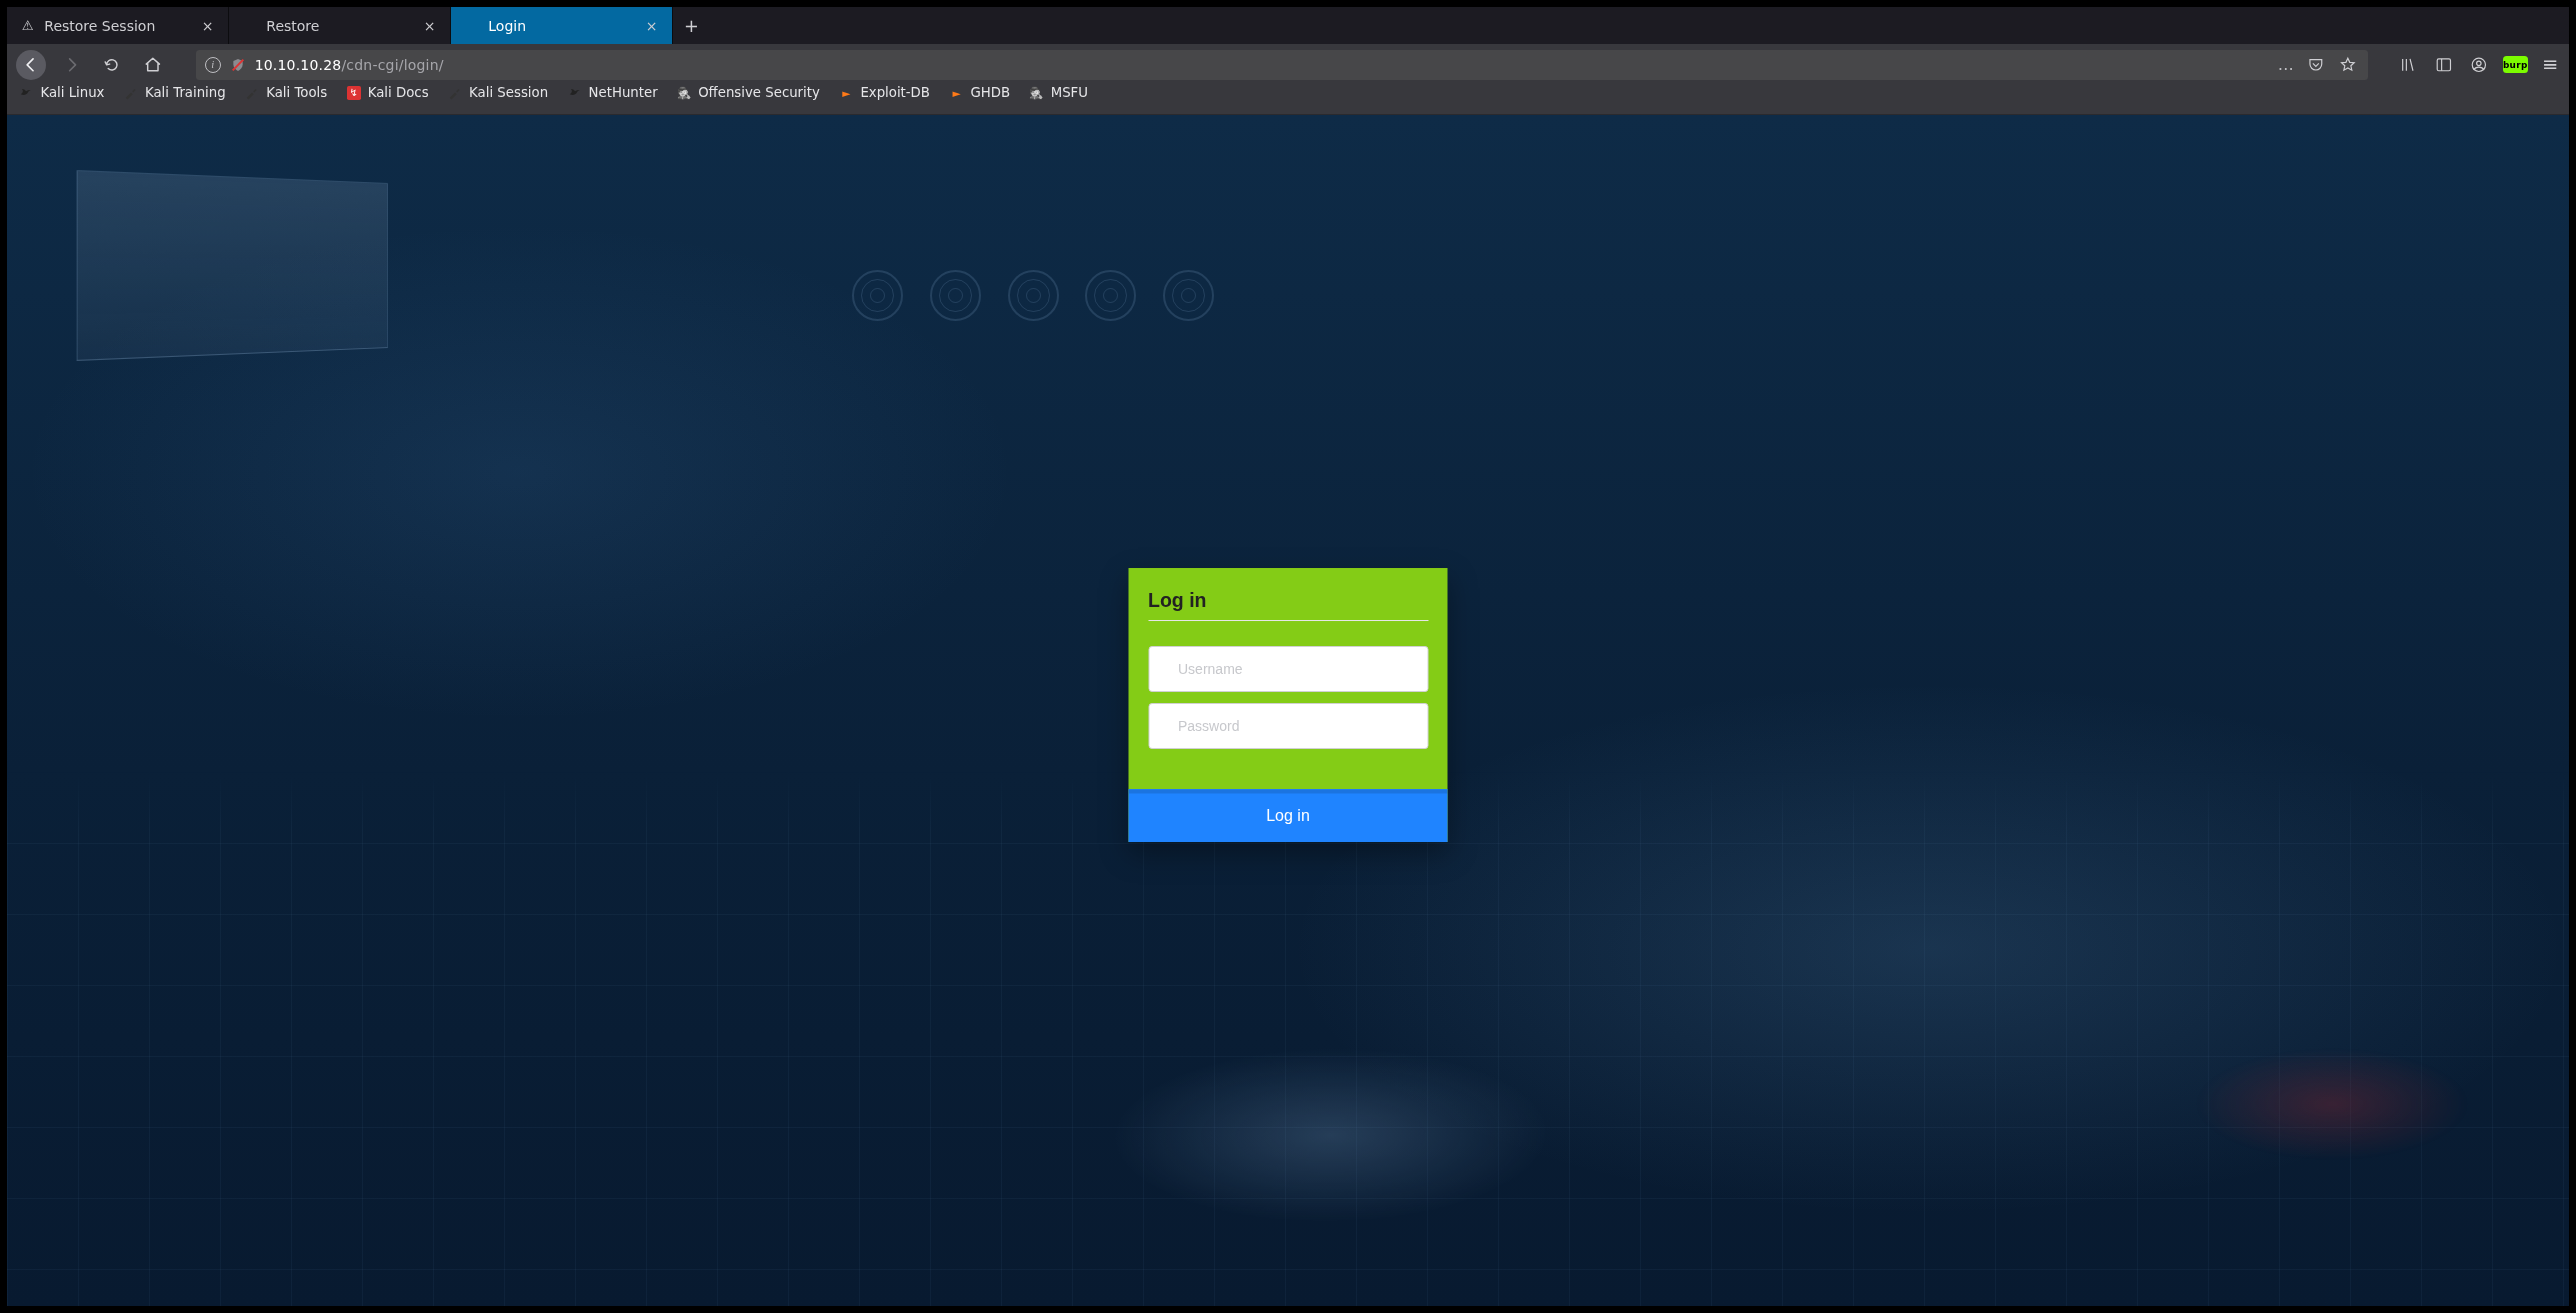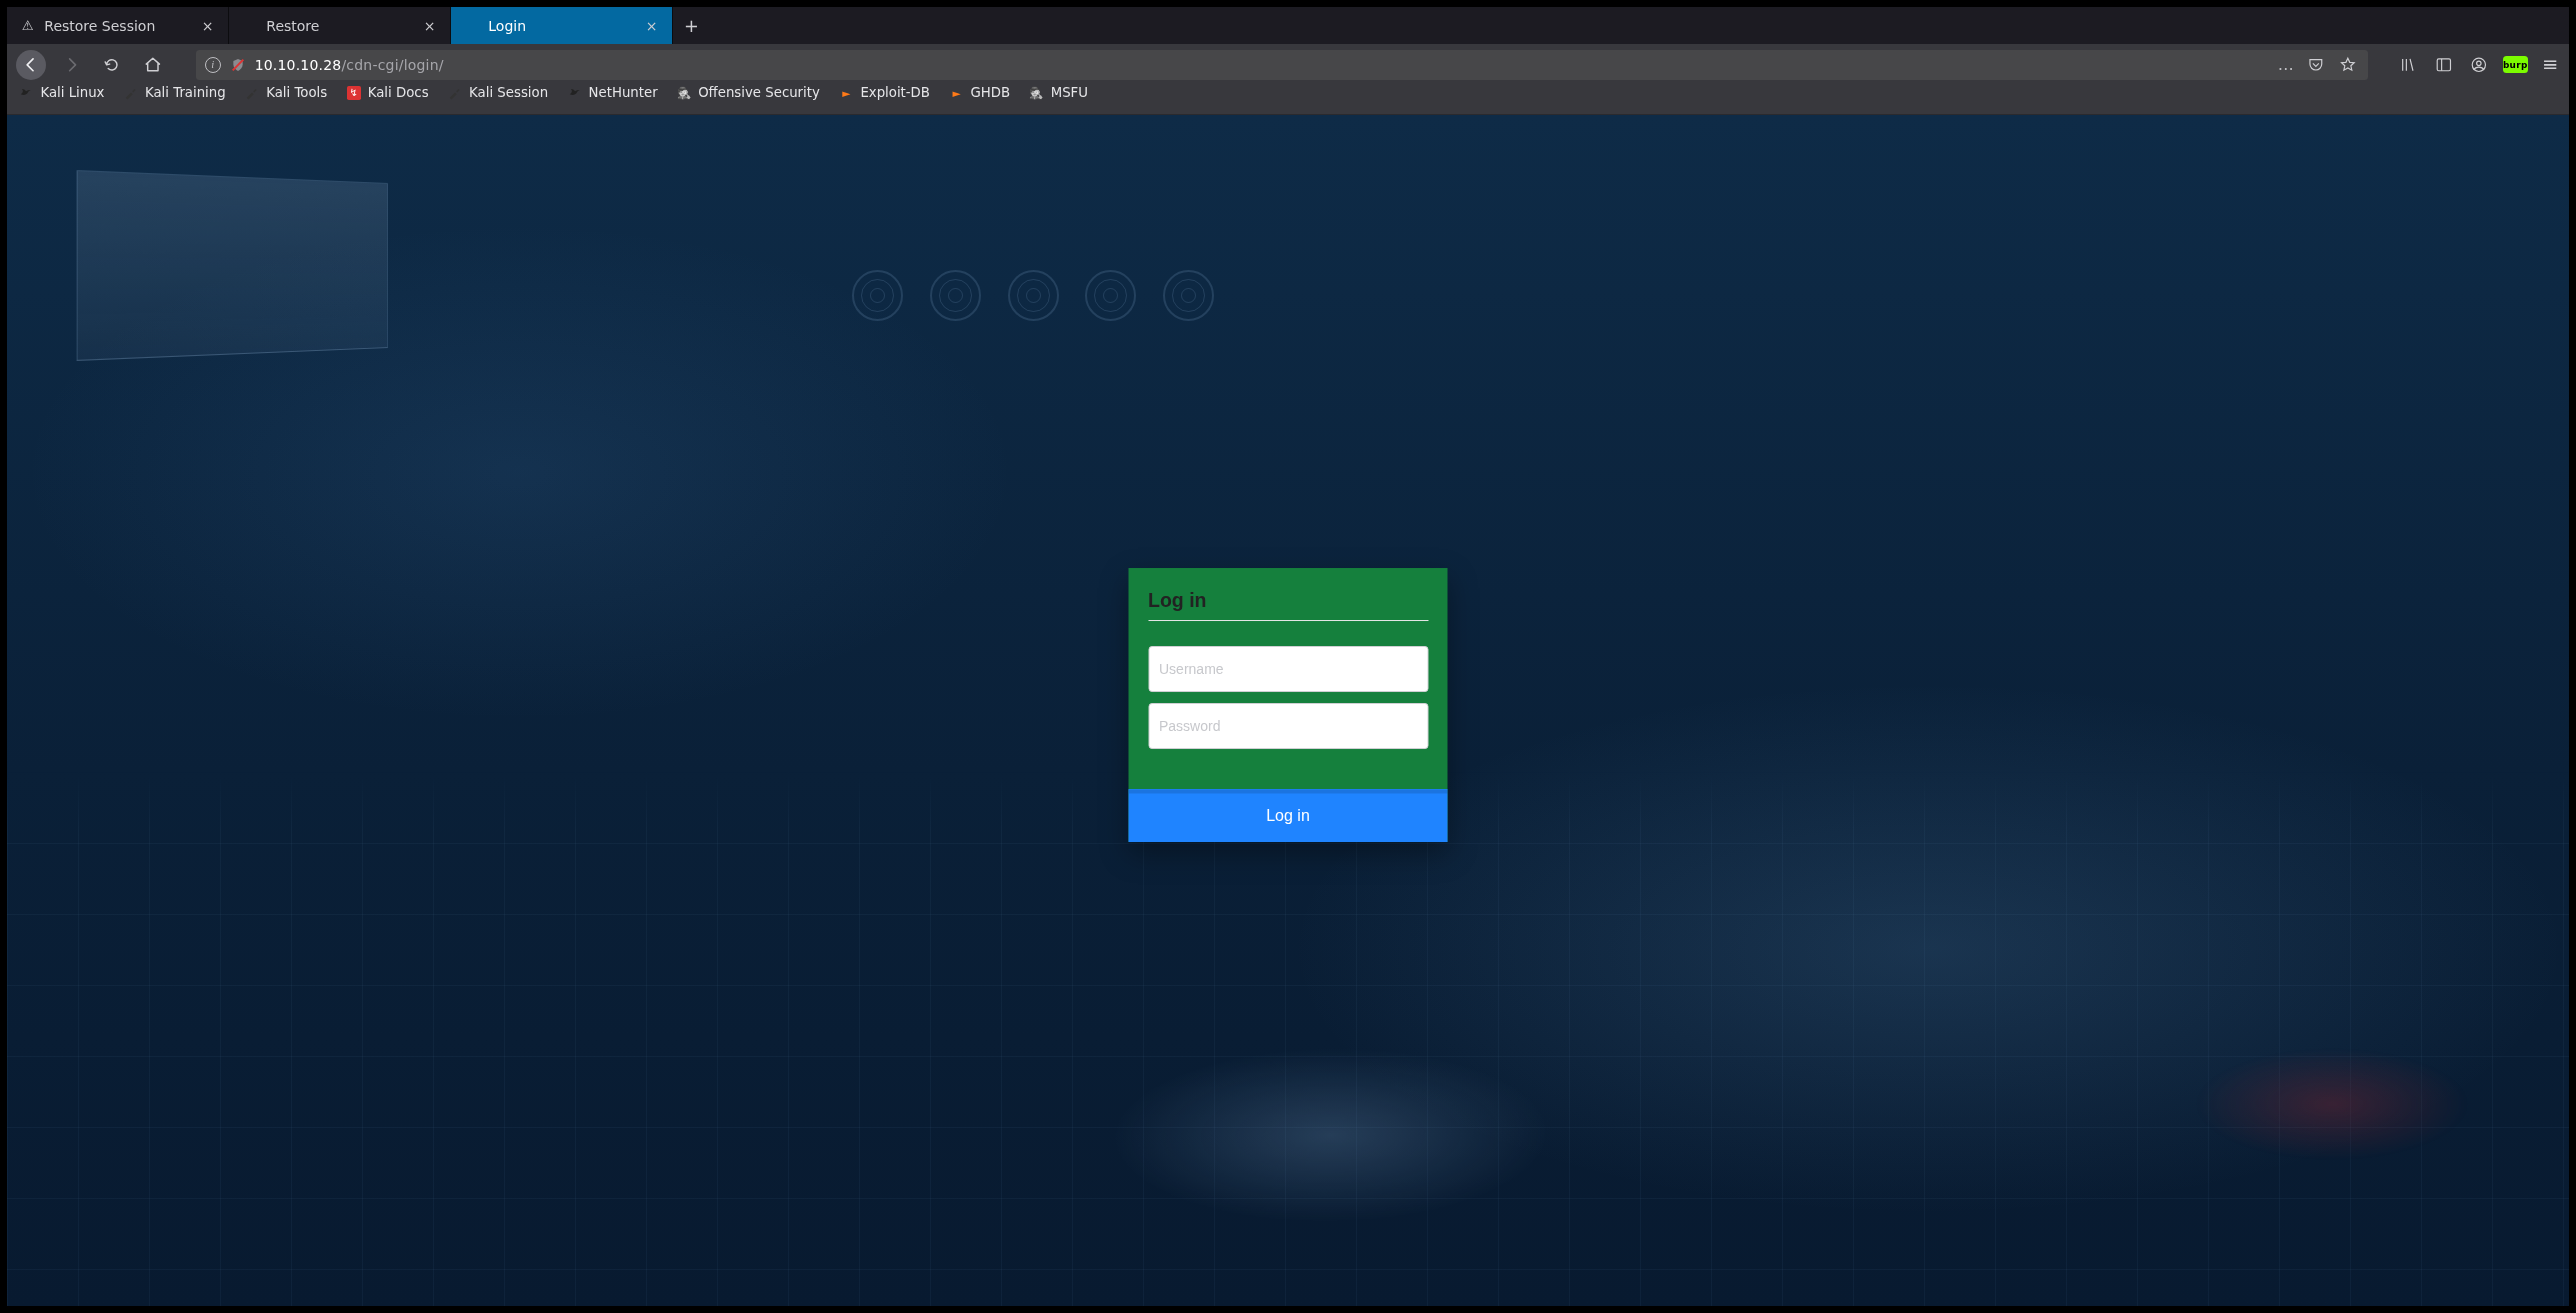--- a/index.html
+++ b/index.html
@@ -188,34 +188,34 @@
     border:1.8px solid rgba(160,200,240,.35);
   }
   .wheel::after{ inset:16px; }
 
   
   .login-card {
     position:absolute;
     left:50%; top:50%;
     transform: translate(-50%, -52%);
     width: 319px;
-    background: #15803d;
+    background: #84cc16;
     box-shadow: 0 10.6px 26.6px rgba(0,0,0,.35);
   }
   .login-card .inner { padding: 21px 19.5px 21px; }
   .login-card h2 {
     font-family: Verdana, Geneva, sans-serif;
     font-size: 19.5px; font-weight: 700; color:#222;
     margin-bottom: 8.9px;
   }
   .login-card hr { border:none; border-top:0.9px solid #e6e6e8; margin-bottom: 25px; }
   .login-card .field {
     width:100%; height:46px;
     border:0.9px solid #d1d1d4; border-radius:3.5px;
-    padding: 0 10px; font-size:14px; color:#333;
+    padding: 0 29px; font-size:14px; color:#333;
     margin-bottom: 10.6px;
   }
   .login-card .field::placeholder { color:#c7c8cc; }
   .login-card .submit {
     display:block; width:100%; height:53px;
     background:#1f84ff; color:#fff;
     font-size:16px; border:none; cursor:pointer;
     border-top:0.9px solid rgba(0,0,0,.05);
     box-shadow: 0 3.5px 0 rgba(0,0,0,.12) inset;
     margin-top: 8.9px;

